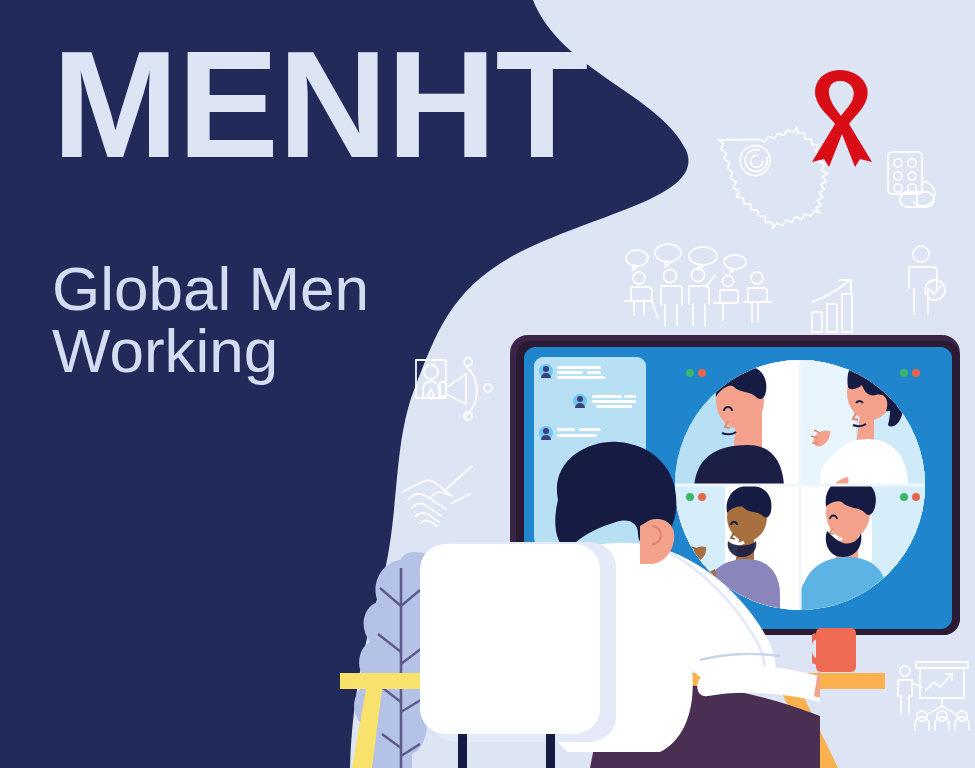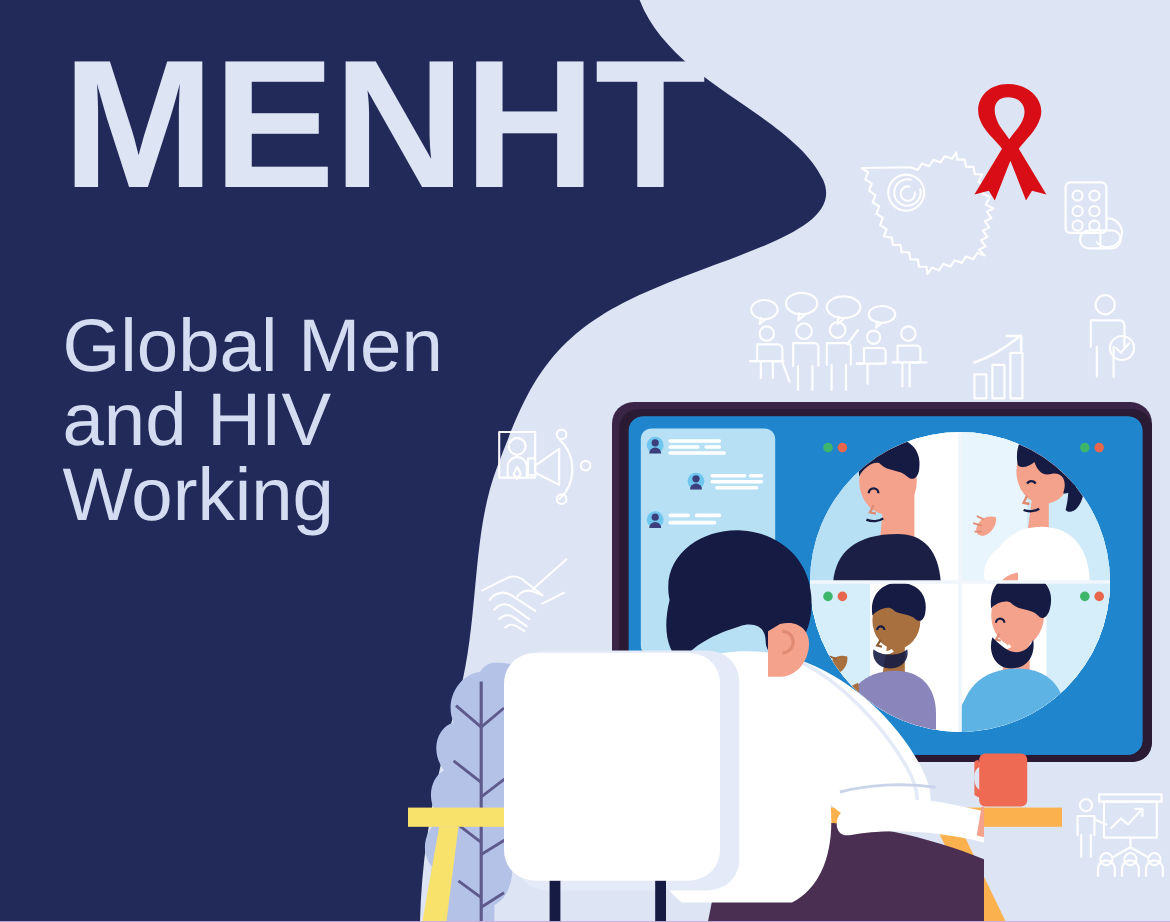--- a/index.html
+++ b/index.html
@@ -3,21 +3,21 @@
 <meta charset="utf-8">
 <style>
   html,body{margin:0;padding:0;}
   body{
     width:975px;height:768px;overflow:hidden;
     font-family:"Liberation Sans","DejaVu Sans",sans-serif;
     background:#dde4f4;
   }
   #poster{
     position:relative;width:975px;height:768px;overflow:hidden;
-    background:#a21caf;
+    background:#15803d;
   }
   .layer{position:absolute;top:0;left:0;width:975px;height:768px;}
   .abs{position:absolute;}
 
   
   #title-text{
     position:absolute;left:52px;top:28px;
     font-size:152px;line-height:1;font-weight:bold;
     letter-spacing:-1px;
     color:#dde4f4;
@@ -412,17 +412,16 @@
                  C660,95 560,70 533,0 Z"></path>
       </clipPath>
     </defs>
     <g clip-path="url(#paleRegion)">
       <text x="52" y="178" font-family="Liberation Sans, sans-serif" font-size="152" font-weight="bold" fill="#222a5a" letter-spacing="-1">MENHT</text>
     </g>
   </svg>
 
   <div id="subtitle">
     <span>Global Men</span>
-    <span>and HIV</span>
     <span>Working</span>
   </div>
 
 </div>
 
 </body></html>

